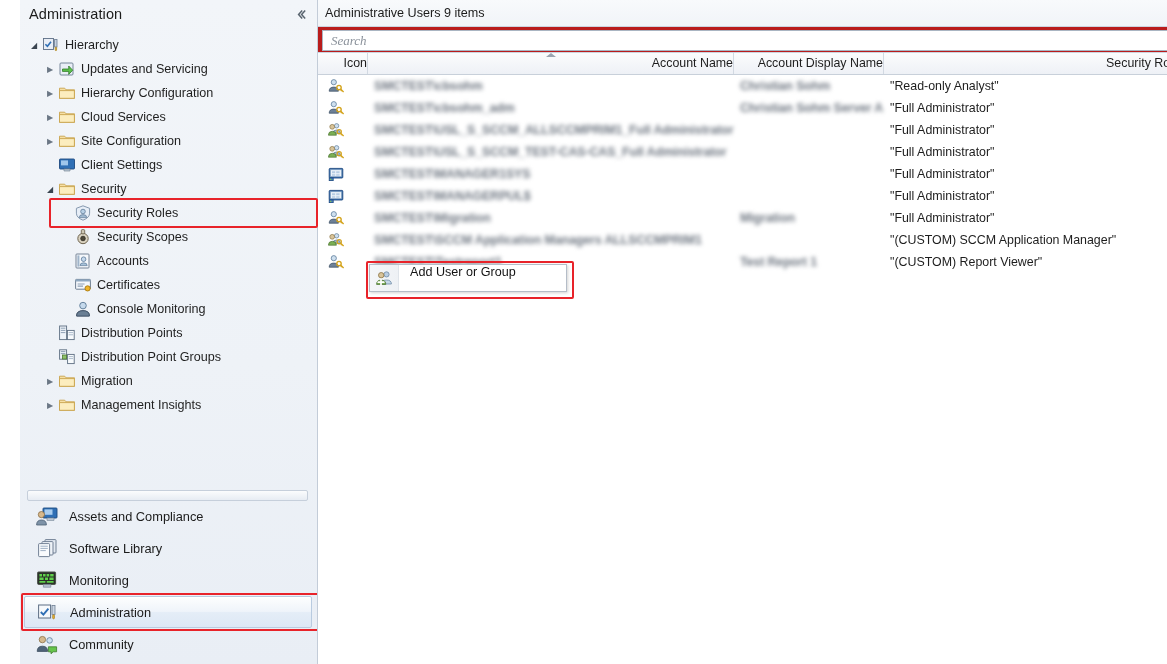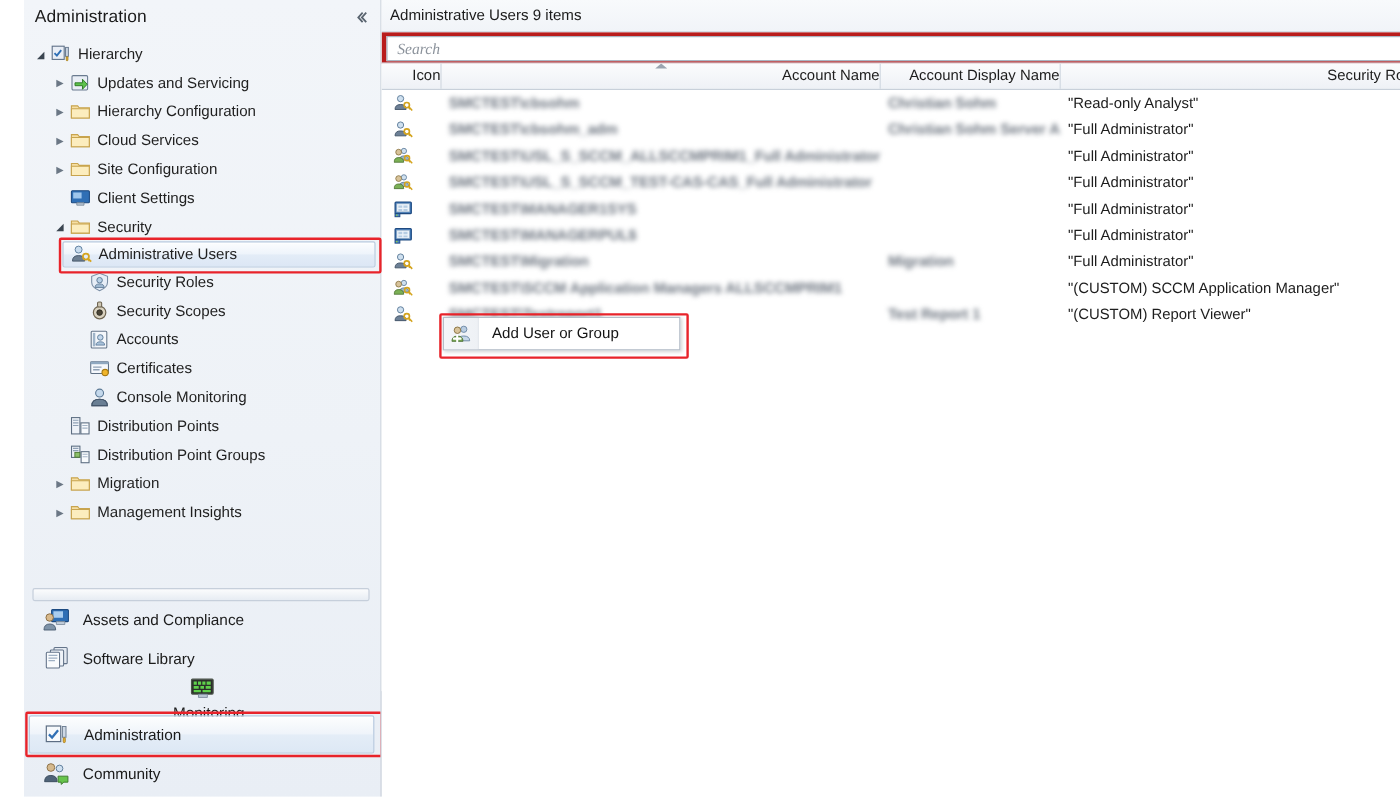--- a/index.html
+++ b/index.html
@@ -251,21 +251,20 @@
   }
 
   
   .ctxmenu {
     position: absolute;
     background: #ffffff;
     border: 1px solid #b5bdc8;
     box-shadow: 1px 1px 3px rgba(0,0,0,0.18);
     box-sizing: border-box;
     display: flex;
-    align-items: center;
   }
   .ctx-gutter {
     width: 28px;
     align-self: stretch;
     background: linear-gradient(to right,#f4f6f9,#eef1f5);
     border-right: 1px solid #dfe4ea;
     display: flex; align-items: center; justify-content: center;
     flex: 0 0 28px;
   }
   .ctx-label {
@@ -361,31 +360,20 @@
         <div class="tnode ind1">
           <span class="arrow expanded">◢</span>
           <span class="ico">
             <svg width="18" height="18" viewBox="0 0 18 18">
               <path d="M1.5 4.2h5.2l1.3 1.6h8.5v8.5H1.5z" fill="#f6dfa4" stroke="#c8a44e" stroke-width="0.9"></path>
               <path d="M1.5 6.6h14.9v7.7H1.5z" fill="#fcedbe" stroke="#c8a44e" stroke-width="0.9"></path>
             </svg>
           </span>
           <span class="lbl">Security</span>
         </div>
-        <div class="tnode ind2 selected">
-          <span class="ico">
-            <svg width="18" height="18" viewBox="0 0 18 18">
-              <circle cx="6.5" cy="5" r="2.9" fill="#c9dcee" stroke="#5f7f9f" stroke-width="0.8"></circle>
-              <path d="M1.4 14.6q0-4.6 5.1-4.6 5.1 0 5.1 4.6z" fill="#6d7f92" stroke="#45566a" stroke-width="0.8"></path>
-              <circle cx="12.6" cy="10.8" r="2.5" fill="none" stroke="#d6a520" stroke-width="1.5"></circle>
-              <path d="M14.4 12.5l2.6 2.6M15.5 13.6l-0.9 0.9" stroke="#d6a520" stroke-width="1.5" fill="none"></path>
-            </svg>
-          </span>
-          <span class="lbl">Administrative Users</span>
-        </div>
         <div class="tnode ind2">
           <span class="arrow none"></span>
           <span class="ico">
             <svg width="18" height="18" viewBox="0 0 18 18">
               <path d="M9 1.8 L15.6 4.3 V9.2 Q15.6 13.7 9 16.2 Q2.4 13.7 2.4 9.2 V4.3 Z" fill="#e7eef7" stroke="#7b8fa6" stroke-width="0.9"></path>
               <circle cx="9" cy="7.5" r="2.3" fill="#b7d0e6" stroke="#5e7a96" stroke-width="0.8"></circle>
               <path d="M5.2 13.6q0-3 3.8-3 3.8 0 3.8 3z" fill="#9fb9d1" stroke="#5e7a96" stroke-width="0.7"></path>
             </svg>
           </span>
           <span class="lbl">Security Roles</span>
@@ -502,21 +490,21 @@
           <span class="wico">
             <svg width="22" height="20" viewBox="0 0 22 20">
               <rect x="9" y="1.6" width="11" height="13.4" rx="0.8" fill="#e3e9f1" stroke="#64748a" stroke-width="0.9"></rect>
               <rect x="6" y="3.6" width="11" height="13.4" rx="0.8" fill="#eff3f8" stroke="#64748a" stroke-width="0.9"></rect>
               <rect x="2.6" y="5.6" width="11" height="13" rx="0.8" fill="#f9fbfd" stroke="#64748a" stroke-width="0.9"></rect>
               <path d="M4.4 8.2h7.4M4.4 10.4h7.4M4.4 12.6h5.4" stroke="#9fb0c4" stroke-width="1"></path>
             </svg>
           </span>
           <span>Software Library</span>
         </div>
-        <div class="wsbtn" style="top: 564px; flex-direction: column;">
+        <div class="wsbtn" style="top: 564px;">
           <span class="wico">
             <svg width="22" height="20" viewBox="0 0 22 20">
               <rect x="1.6" y="2" width="18" height="12.4" rx="0.8" fill="#2b2f2a" stroke="#4b5349" stroke-width="1"></rect>
               <path d="M3.4 4h2.6v2.6H3.4zM7 4h2.6v2.6H7zM10.6 4h2.6v2.6h-2.6zM14.2 4h3.4v2.6h-3.4zM3.4 7.6h4.2v2.4H3.4zM9 7.6h3v2.4H9zM13.4 7.6h4.2v2.4h-4.2zM3.4 11h6v1.8h-6zM10.8 11h6.8v1.8h-6.8z" fill="#5fd04b"></path>
               <path d="M7.4 14.6v2.6h7.4v-2.6z" fill="#b9c5d2" stroke="#78879a" stroke-width="0.7"></path>
             </svg>
           </span>
           <span>Monitoring</span>
         </div>
         <div class="wsbtn selected" style="top: 596px;">

